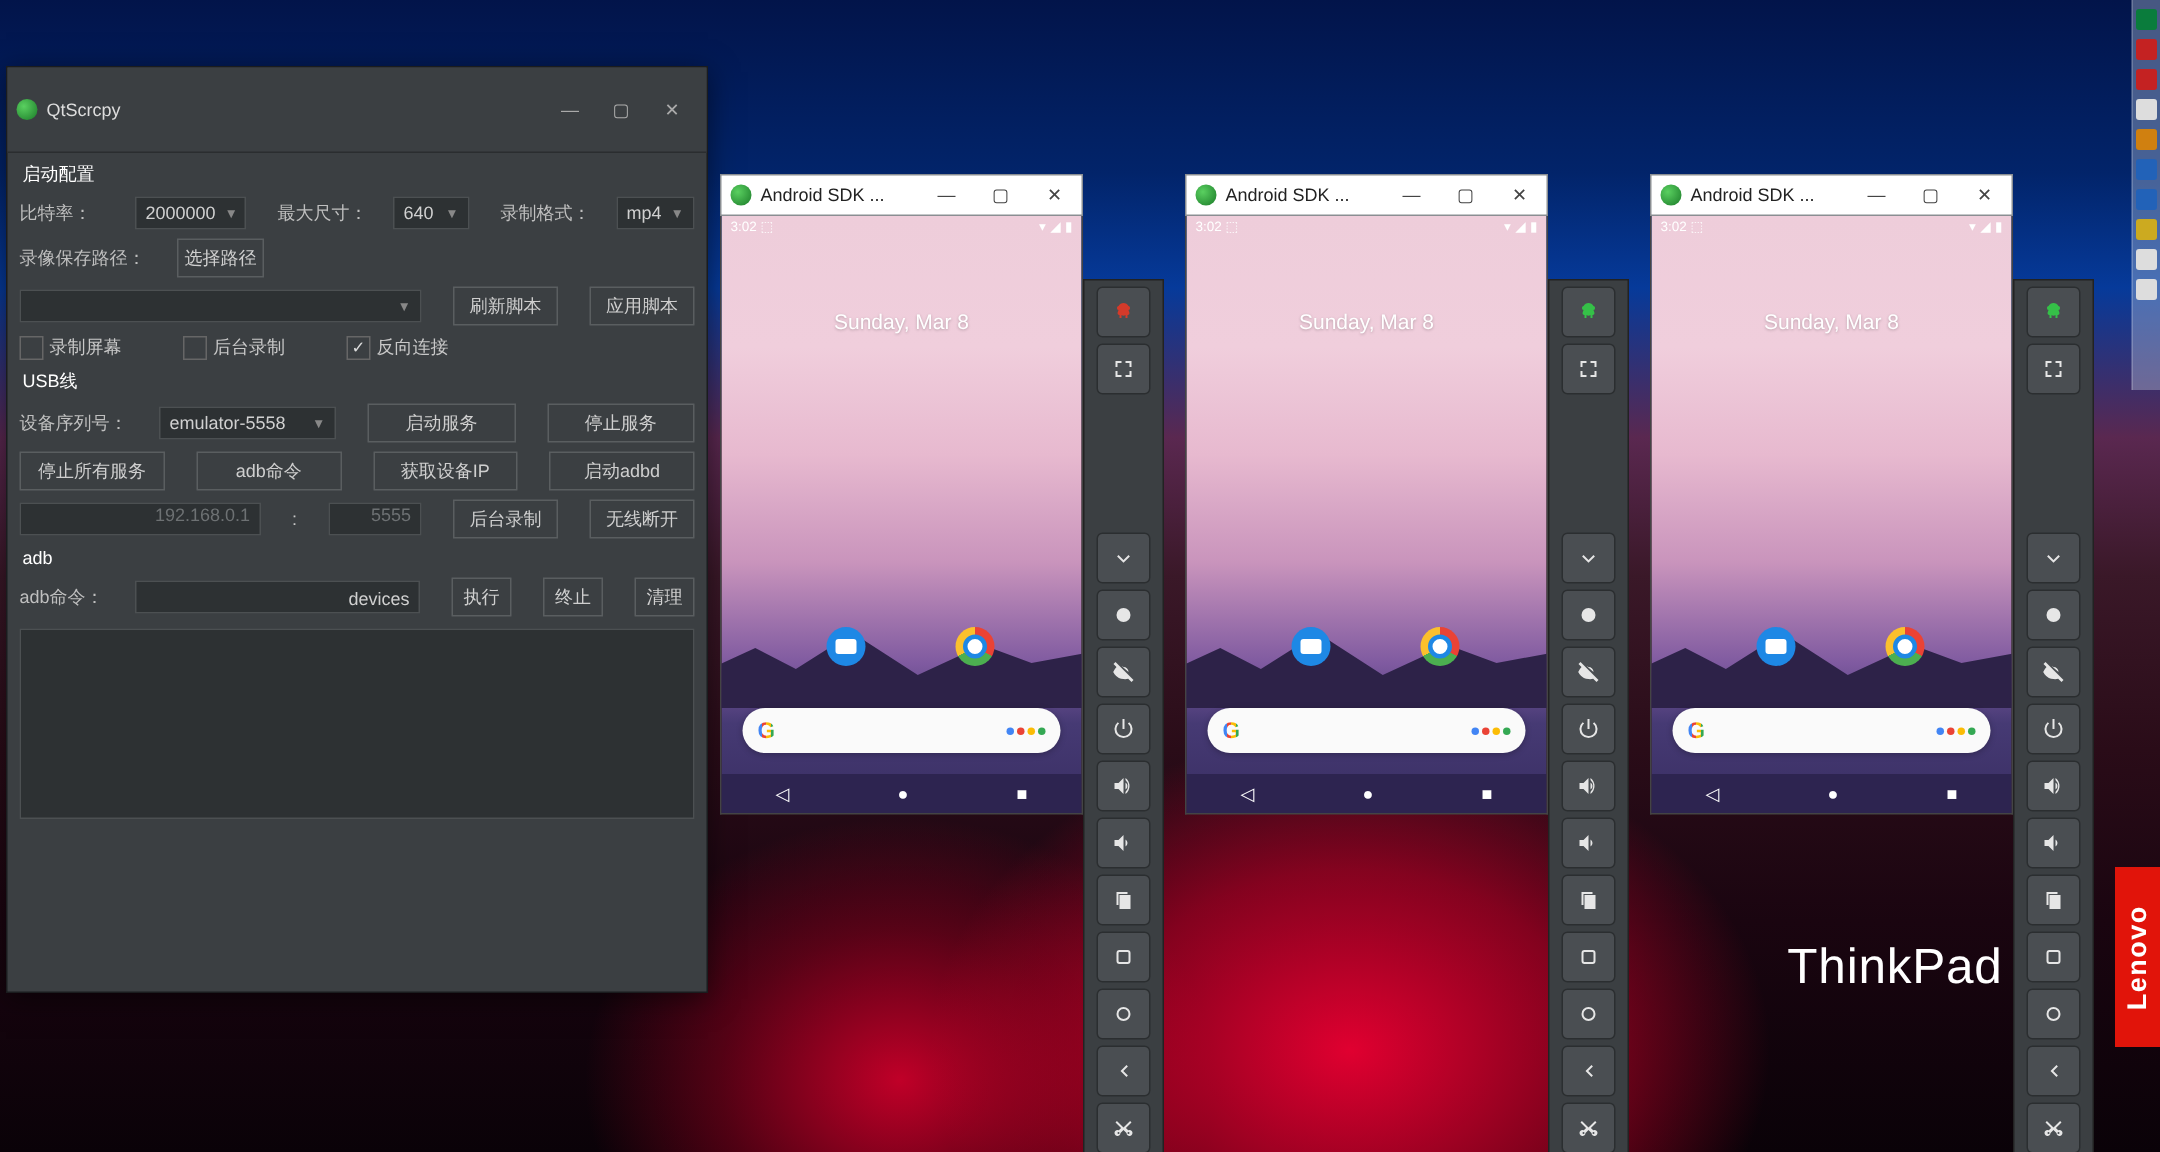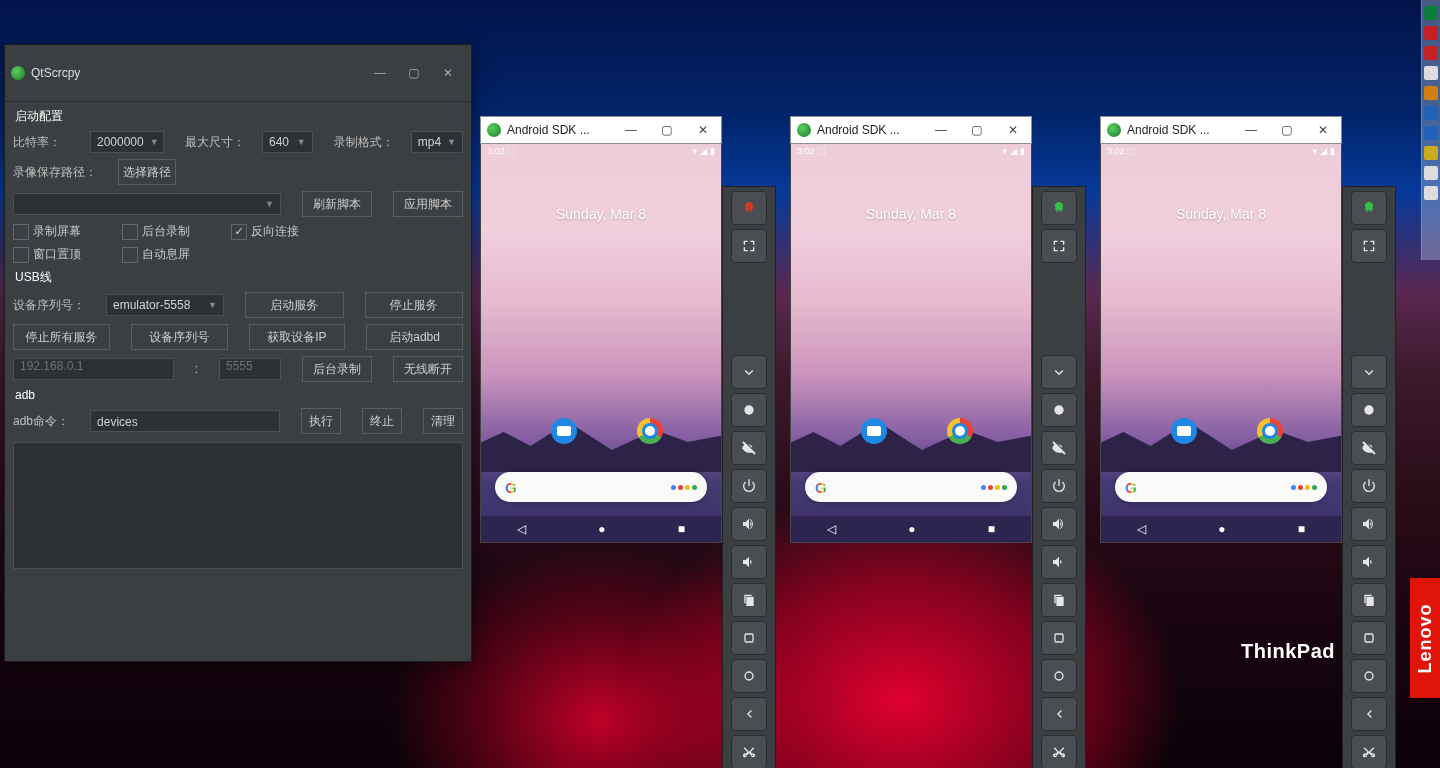--- a/index.html
+++ b/index.html
@@ -4,38 +4,38 @@
 <style>
 html,body{margin:0;padding:0;width:1440px;height:768px;overflow:hidden;font-family:"Microsoft YaHei",Arial,sans-serif;font-size:12px;}
 body{
   background:
     radial-gradient(ellipse 400px 300px at 900px 700px, #e00030 0%, rgba(200,0,40,0.6) 40%, transparent 70%),
     radial-gradient(ellipse 300px 250px at 600px 720px, #c00028 0%, rgba(150,0,30,0.5) 40%, transparent 70%),
     linear-gradient(to bottom, #02144a 0%, #02246a 15%, #063a9a 25%, #5a2850 38%, #3a1828 50%, #2a0c18 65%, #1a0510 80%,#0a0208 100%);
   position:relative;
 }
 
-.thinkpad{position:absolute;right:105px;bottom:105px;color:#fff;font-weight:bold;font-size:20px;letter-spacing:0.5px;}
+.thinkpad{position:absolute;right:105px;bottom:105px;color:#fff;font-weight:normal;font-size:33px;letter-spacing:0.5px;}
 .lenovo{position:absolute;right:0;bottom:70px;width:30px;height:120px;background:#e1140a;display:flex;align-items:center;justify-content:center;}
 .lenovo span{transform:rotate(-90deg);color:#fff;font-weight:bold;font-size:18px;letter-spacing:1px;}
 
 .edge-toolbar{position:absolute;right:0;top:0;width:18px;height:260px;background:rgba(200,215,235,0.35);border-left:1px solid rgba(255,255,255,0.2);}
 .edge-toolbar .t{width:14px;height:14px;margin:6px auto;border-radius:2px;}
 .tb-g{background:#0a7c3c;} .tb-r{background:#c42222;} .tb-o{background:#d08010;} .tb-b{background:#2262b8;} .tb-w{background:#ddd;} .tb-y{background:#ccaa20;}
 
 .qwin{position:absolute;left:4px;top:44px;width:466px;height:616px;background:#3b3f42;border:1px solid #1a1c1e;box-shadow:0 4px 18px rgba(0,0,0,0.5);}
 .qwin .titlebar{height:28px;background:#3b3f42;border-bottom:1px solid #2a2d2f;display:flex;align-items:center;padding:14px 6px;}
 .qicon{width:14px;height:14px;border-radius:50%;background:radial-gradient(circle at 35% 35%,#5ad060,#1a7a28);margin-right:6px;display:inline-block;}
 .qtitle{color:#ddd;flex:1;}
 .wbtn{width:34px;height:28px;display:flex;align-items:center;justify-content:center;color:#aaa;cursor:pointer;}
 .qbody{padding:6px 8px;color:#c8c8c8;}
 .section-label{color:#ffffff;margin:0 0 6px 2px;}
 .row{display:flex;align-items:center;gap:21px;margin:6px 0;}
 .lbl{min-width:56px;color:#bfbfbf;white-space:nowrap;}
-.inp,.sel{background:#2d3133;border:1px solid #4c5052;color:#d0d0d0;height:22px;padding:0 6px;box-sizing:border-box;}
+.inp,.sel{background:#2d3133;border:1px solid #4c5052;color:#d0d0d0;height:22px;padding:0 6px;box-sizing:border-box;text-align:right;}
 .sel{display:flex;align-items:center;justify-content:space-between;gap:6px;}
 .sel .arr{color:#888;font-size:9px;}
 .btn{background:#3b3f42;border:1px solid #5a5e60;color:#cfcfcf;height:26px;padding:0 10px;display:flex;align-items:center;justify-content:center;cursor:pointer;white-space:nowrap;box-sizing:border-box;text-align:right;}
 .cbx{width:14px;height:14px;border:1px solid #666;display:inline-flex;align-items:center;justify-content:center;margin-right:4px;color:#ddd;font-size:11px;}
 .grp{display:flex;align-items:center;margin-right:20px;white-space:nowrap;}
 .adb-out{height:125px;border:1px solid #4c5052;background:#2d3133;margin-top:8px;}
 
 .awrap{position:absolute;top:80px;margin-top:36px;}
 .awrap.a1{left:480px;} .awrap.a2{left:790px;} .awrap.a3{left:1100px;}
 .awin{width:240px;height:26px;background:#fff;border:1px solid #8a8e92;display:flex;align-items:center;}
@@ -138,44 +138,34 @@
         </div>
       <div class="grp">
           <span class="cbx"></span>
           <span>后台录制</span>
         </div>
       <div class="grp">
           <span class="cbx">✓</span>
           <span>反向连接</span>
         </div>
     </div>
-    <div class="row">
-      <div class="grp">
-          <span class="cbx"></span>
-          <span>窗口置顶</span>
-        </div>
-      <div class="grp">
-          <span class="cbx"></span>
-          <span>自动息屏</span>
-        </div>
-    </div>
 
     <div class="section-label">USB线</div>
     <div class="row">
       <span class="lbl" style="min-width:70px">设备序列号：</span>
       <div class="sel" style="width:118px">
           <span>emulator-5558</span>
           <span class="arr">▼</span>
         </div>
       <div class="btn" style="flex:1">启动服务</div>
       <div class="btn" style="flex:1">停止服务</div>
     </div>
     <div class="row">
       <div class="btn" style="flex:1">停止所有服务</div>
-      <div class="btn" style="flex:1">设备序列号</div>
+      <div class="btn" style="flex:1">adb命令</div>
       <div class="btn" style="flex:1">获取设备IP</div>
       <div class="btn" style="flex:1">启动adbd</div>
     </div>
 
     <div class="row">
       <div class="inp" style="flex:2;color:#6d7173">192.168.0.1</div>
       <span>:</span>
       <div class="inp" style="width:62px;color:#6d7173">5555</div>
       <div class="btn">后台录制</div>
       <div class="btn">无线断开</div>

